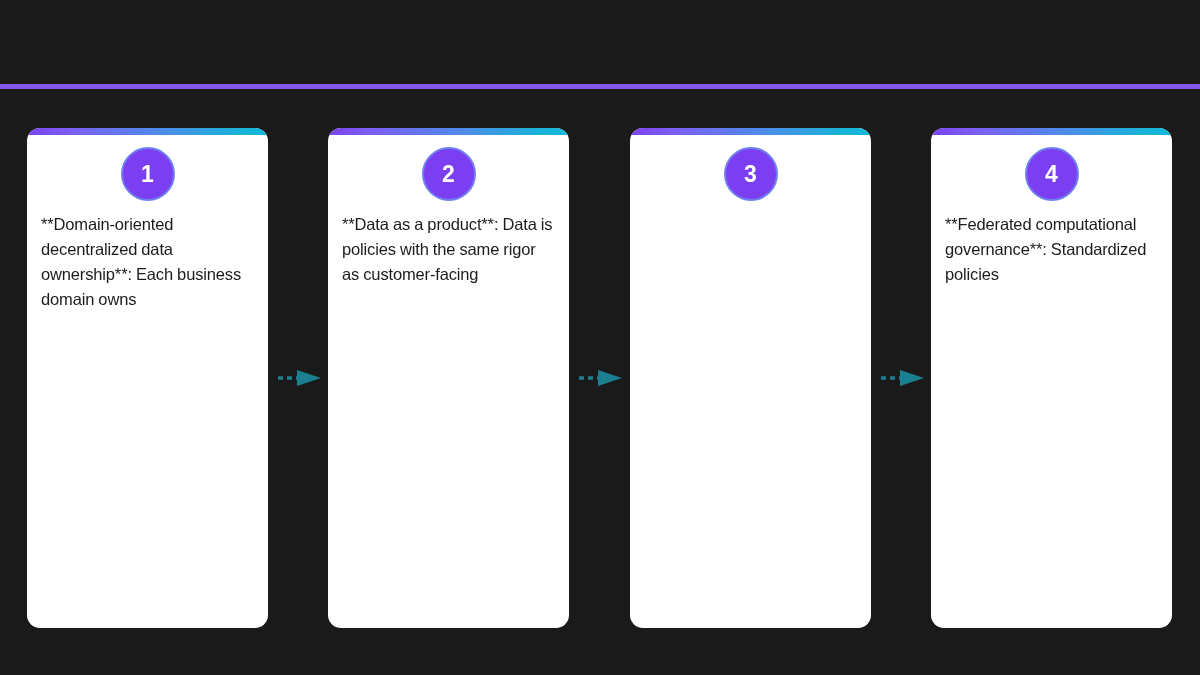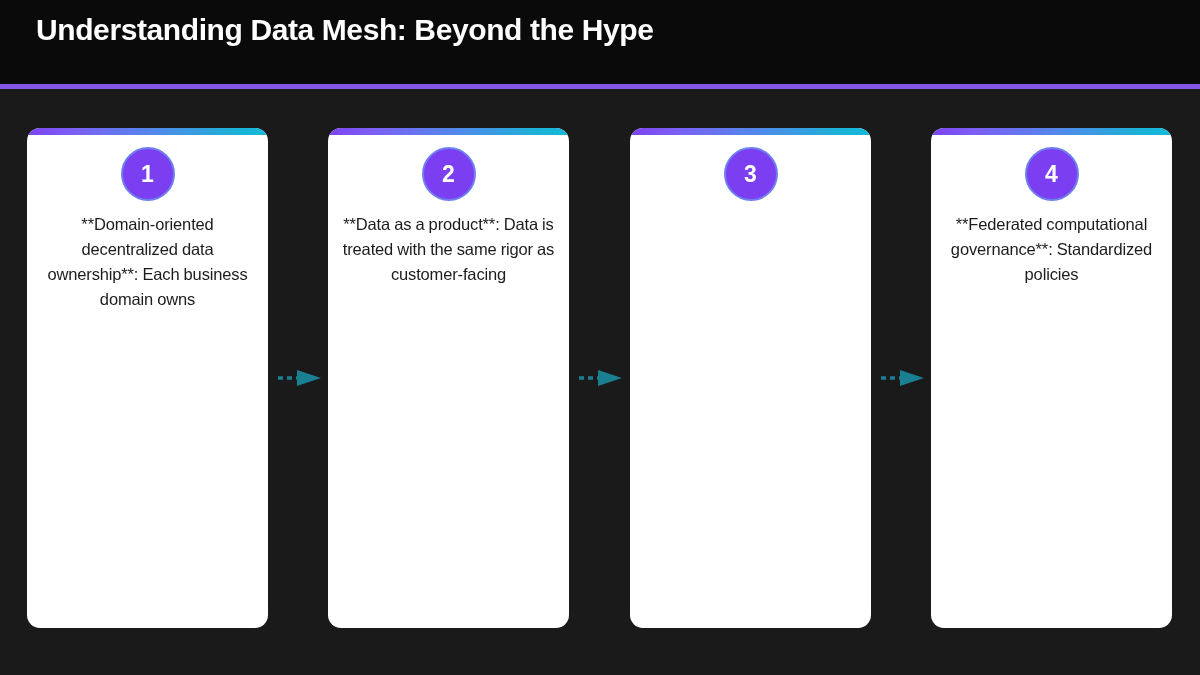--- a/index.html
+++ b/index.html
@@ -103,21 +103,21 @@
     font-weight: bold;
     line-height: 1;
   }
 
   .card-text {
     position: absolute;
     left: 14px;
     right: 14px;
     top: 84px;
     margin: 0;
-    text-align: center;
+    text-align: left;
     color: #1c1c1c;
     font-size: 16.5px;
     line-height: 25px;
     letter-spacing: -0.15px;
     word-spacing: -0.3px;
   }
 
   
   .arrow {
     position: absolute;
@@ -128,37 +128,34 @@
   .arrow-1 { left: 277px; }
   .arrow-2 { left: 578px; }
   .arrow-3 { left: 880px; }
   .arrow svg { display: block; }
 </style>
 </head>
 <body>
 
 <div class="slide">
 
-  <div class="header">
-    <h1 class="header-title">Understanding Data Mesh: Beyond the Hype</h1>
-  </div>
   <div class="header-rule"></div>
 
   <div class="cards">
 
     <div class="card card-1">
       <div class="card-accent"></div>
       <div class="badge">1</div>
       <p class="card-text">**Domain-oriented decentralized data ownership**: Each business domain owns</p>
     </div>
 
     <div class="card card-2">
       <div class="card-accent"></div>
       <div class="badge">2</div>
-      <p class="card-text">**Data as a product**: Data is treated with the same rigor as customer-facing</p>
+      <p class="card-text">**Data as a product**: Data is policies with the same rigor as customer-facing</p>
     </div>
 
     <div class="card card-3">
       <div class="card-accent"></div>
       <div class="badge">3</div>
     </div>
 
     <div class="card card-4">
       <div class="card-accent"></div>
       <div class="badge">4</div>

